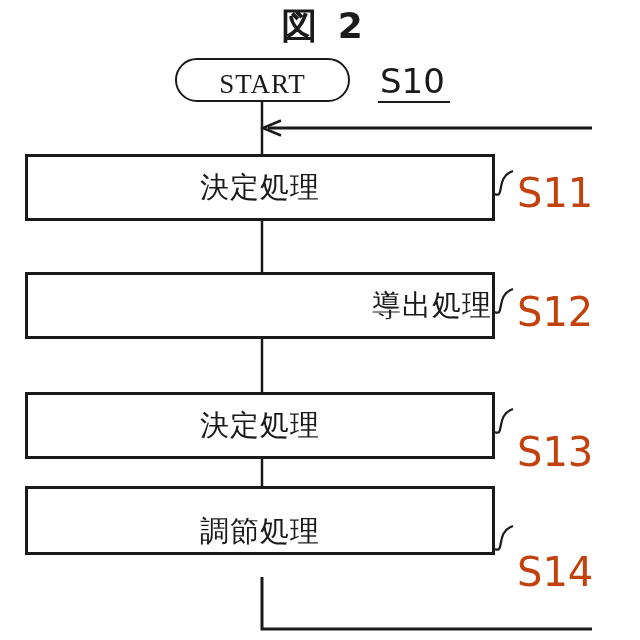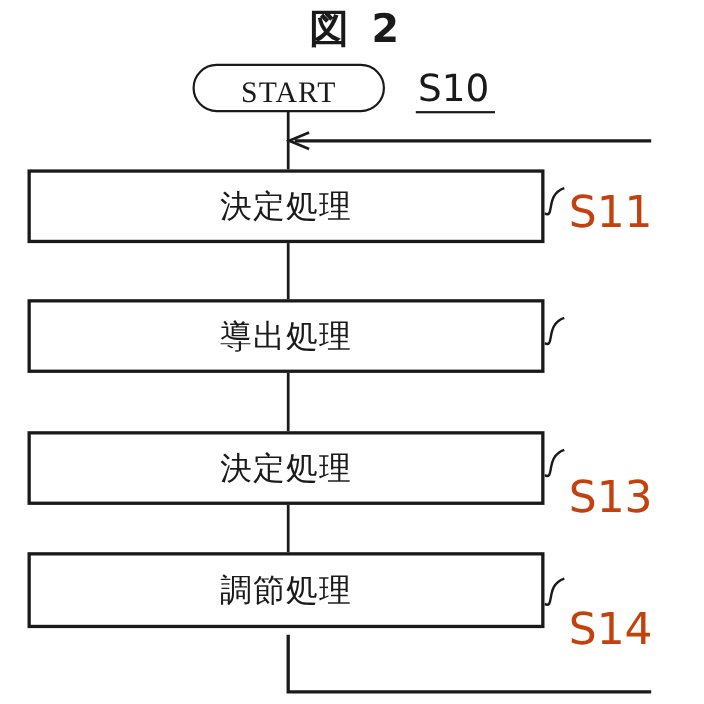--- a/index.html
+++ b/index.html
@@ -120,27 +120,28 @@
   <div class="start-oval">
     <span class="start-label">START</span>
   </div>
   <div class="start-step-id">S10</div>
 
   <div class="process-box" style="top:154px;">
     <span class="process-box-label">決定処理</span>
   </div>
   <div class="step-id" style="top:157px;">S11</div>
 
-  <div class="process-box" style="top:272px;">
+  <div class="process-box" style="top:272px;justify-content:flex-end;">
     <span class="process-box-label">導出処理</span>
   </div>
+  <div class="step-id" style="top:276px;">S12</div>
 
   <div class="process-box" style="top:392px;">
     <span class="process-box-label">決定処理</span>
   </div>
   <div class="step-id" style="top:416px;">S13</div>
 
-  <div class="process-box" style="top:502px;height:69px;">
+  <div class="process-box" style="top:486px;height:69px;align-items:flex-end;">
     <span class="process-box-label">調節処理</span>
   </div>
   <div class="step-id" style="top:536px;">S14</div>
 
 </div>
 
 </body></html>

